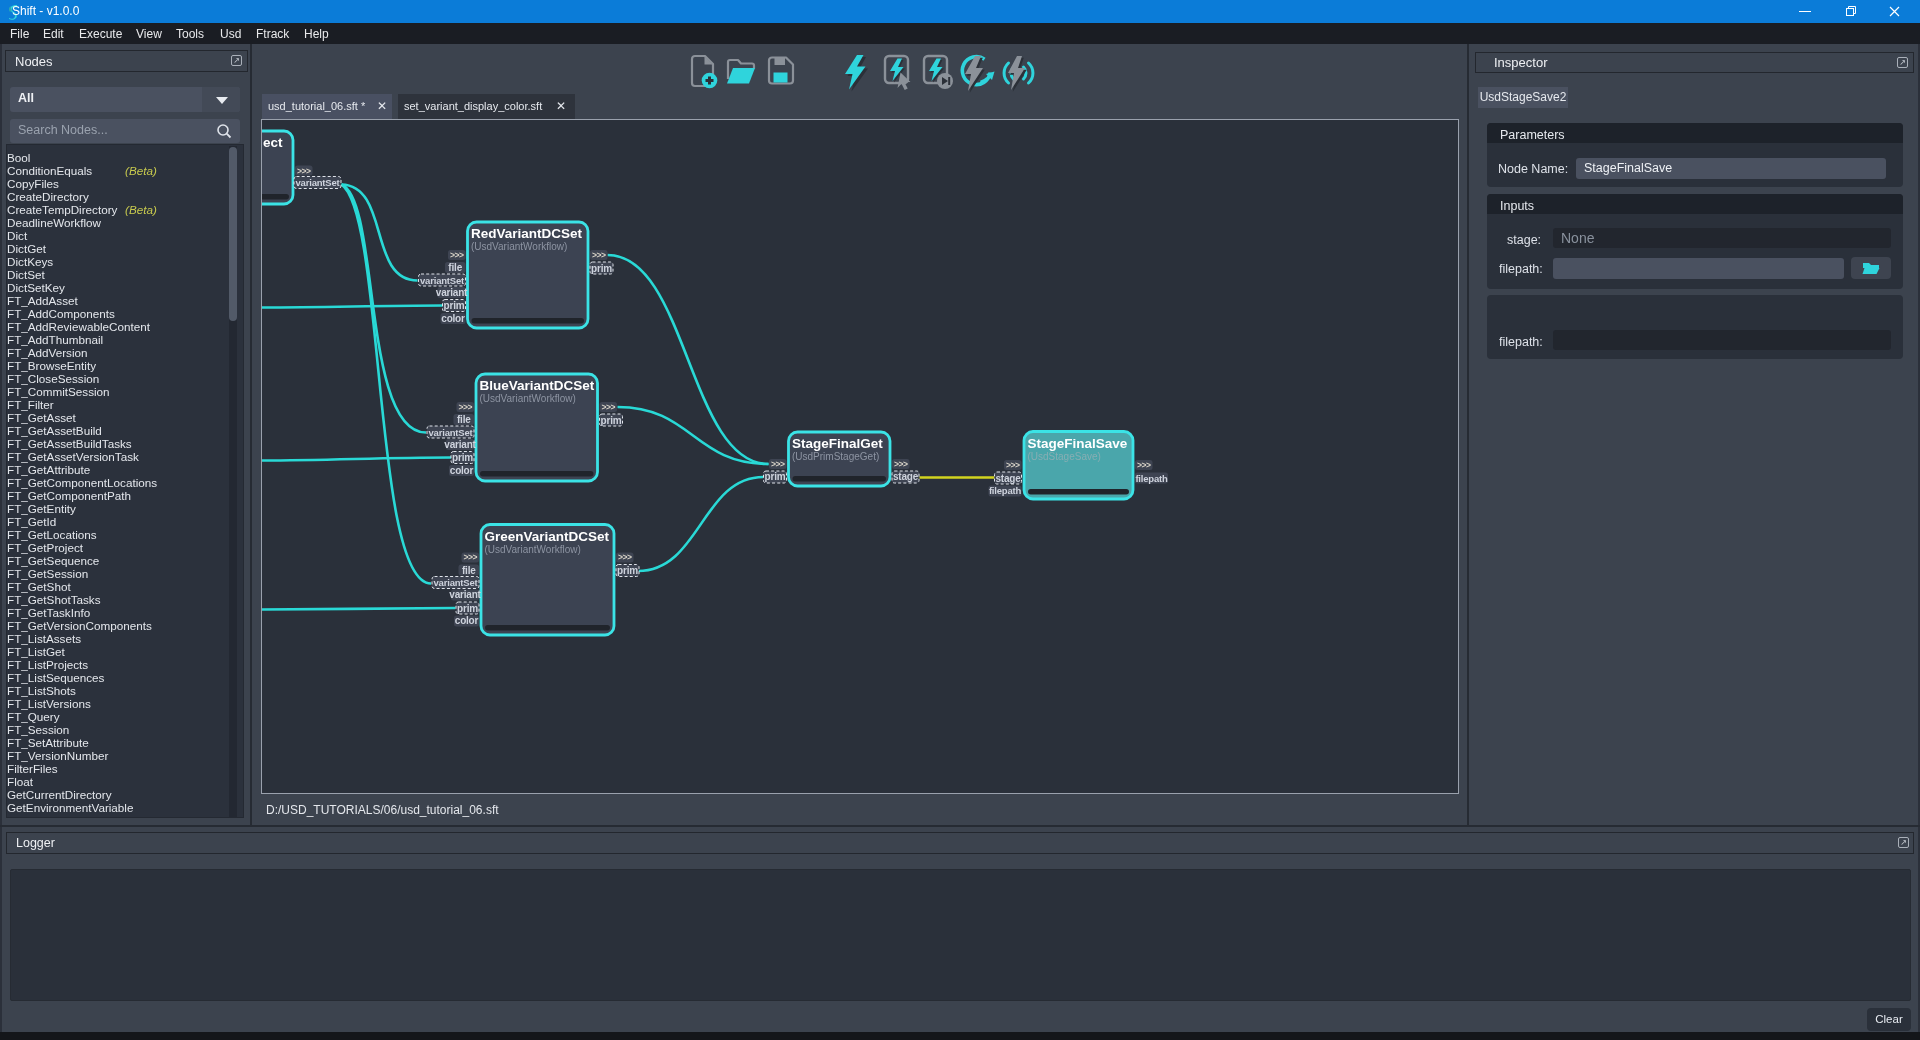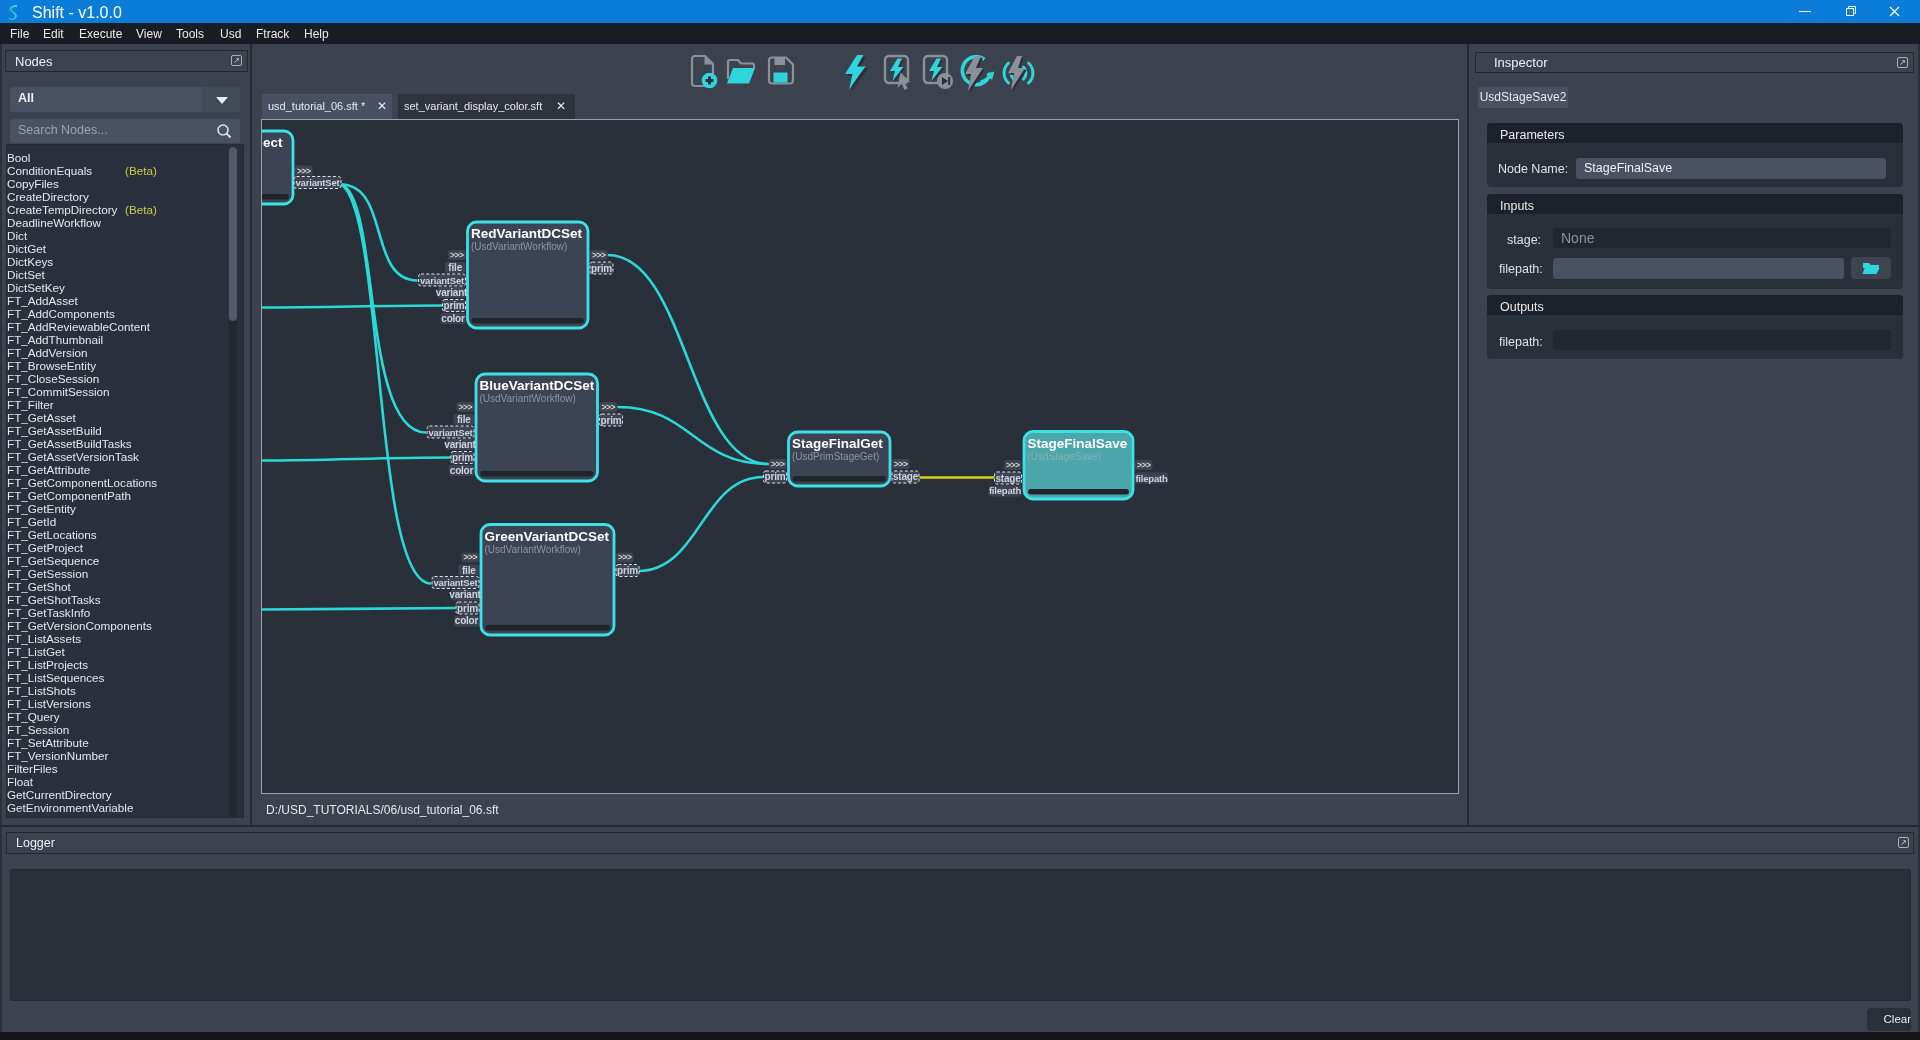--- a/index.html
+++ b/index.html
@@ -1,25 +1,25 @@
 <!DOCTYPE html>
 <html><head><meta charset="utf-8"><style>
 *{margin:0;padding:0;box-sizing:border-box}
 html,body{width:1920px;height:1040px;overflow:hidden;background:#3c434e;font-family:"Liberation Sans",sans-serif;position:relative}
 .abs{position:absolute}
 .titlebar{position:absolute;left:0;top:0;width:1920px;height:23px;background:#0b7cd8}
-.titlebar .txt{position:absolute;left:32px;top:4px;color:#fff;font-size:16px}
+.titlebar .txt{position:absolute;left:12px;top:4px;color:#fff;font-size:12px}
 .menubar{position:absolute;left:0;top:23px;width:1920px;height:21px;background:#1a1d23}
 .menubar span{position:absolute;top:4px;color:#e9eaec;font-size:12px}
 .hdrbox{position:absolute;border:1px solid #23272e;color:#eef0f3;font-size:13px}
 .pop{position:absolute;width:11px;height:11px;border:1px solid #aab0b9;border-radius:2px;color:#c6cbd2;font-size:8px;line-height:10px;text-align:center}
 .input{position:absolute;background:#4a5160;border-radius:3px}
 .dk{background:#22262e}
 .li{height:13px;line-height:13.1px;font-size:11.7px;color:#e4e7ec;white-space:nowrap;position:relative}
-.beta{position:absolute;left:118px;top:0;color:#c8ca4e;}
+.beta{position:absolute;left:118px;top:0;color:#c8ca4e;font-style:italic}
 .group{position:absolute;background:#2a303a;border-radius:4px}
 .ghdr{position:absolute;left:0;top:0;right:0;height:20px;background:#1d222a;border-radius:4px 4px 0 0;color:#e6e9ee;font-size:12.5px;line-height:24px;padding-left:13px}
 .lbl{position:absolute;color:#dde1e8;font-size:12.5px}
 .tab{position:absolute;top:94px;height:26px;font-size:11px;color:#e6e9ee;line-height:25px}
 </style></head><body>
 
 <div class="titlebar">
  <svg class="abs" style="left:6px;top:4px" width="14" height="16">
       <path d="M11 1 C5 1 3 4 5 7 C6.5 9 9 9.5 9 12 C9 15 5 15.5 3 14 L3 15 C8 17 12 14 10.5 10.5 C9.5 8.2 6 8 6 5.5 C6 3 9 2.5 11 3.5 z" fill="#35d3dc"></path>
       <path d="M4.5 2 C2.5 4 2.5 6 4 8 L6 6 C5 4.5 4.8 3.5 4.5 2 z" fill="#2aa8b5"></path>
@@ -313,24 +313,23 @@
  <div class="input" style="left:66px;top:64px;width:291px;height:21px"></div>
  <div class="abs" style="left:364px;top:63px;width:40px;height:22px;background:#3e4450;border-radius:4px">
   <svg class="abs" style="left:11px;top:4px" width="18" height="14">
         <path d="M1 2 h6 l2 2 h8 v3 h-16 z" fill="#2fd4dc"></path>
         <path d="M2.5 7 h15 l-3 6 h-14 z" fill="#2fd4dc"></path>
       </svg>
  </div>
 </div>
 
 <div class="group" style="left:1487px;top:295px;width:416px;height:64px">
- <div class="ghdr">Outputs</div>
  <div class="lbl" style="left:12px;top:40px">filepath:</div>
  <div class="input dk" style="left:66px;top:35px;width:338px;height:20px"></div>
 </div>
 
 <div class="abs" style="left:0;top:825px;width:1920px;height:2px;background:#262b33"></div>
 <div class="hdrbox" style="left:6px;top:832px;width:1908px;height:22px;line-height:21px;padding-left:9px;font-size:12.5px">Logger
  <div class="pop" style="right:4px;top:4px">↗</div>
 </div>
 <div class="abs" style="left:10px;top:869px;width:1901px;height:132px;background:#2a303a;border:1px solid #262b33;border-radius:2px"></div>
-<div class="abs" style="left:1867px;top:1008px;width:44px;height:23px;background:#2a303a;border-radius:4px;color:#e8ecf2;font-size:11.5px;line-height:23px;text-align:right">Clear</div>
+<div class="abs" style="left:1867px;top:1008px;width:44px;height:23px;background:#2a303a;border-radius:4px;color:#e8ecf2;font-size:11.5px;line-height:23px;text-align:center">Clear</div>
 <div class="abs" style="left:0;top:1032px;width:1920px;height:8px;background:#14161a"></div>
 
 </body></html>

